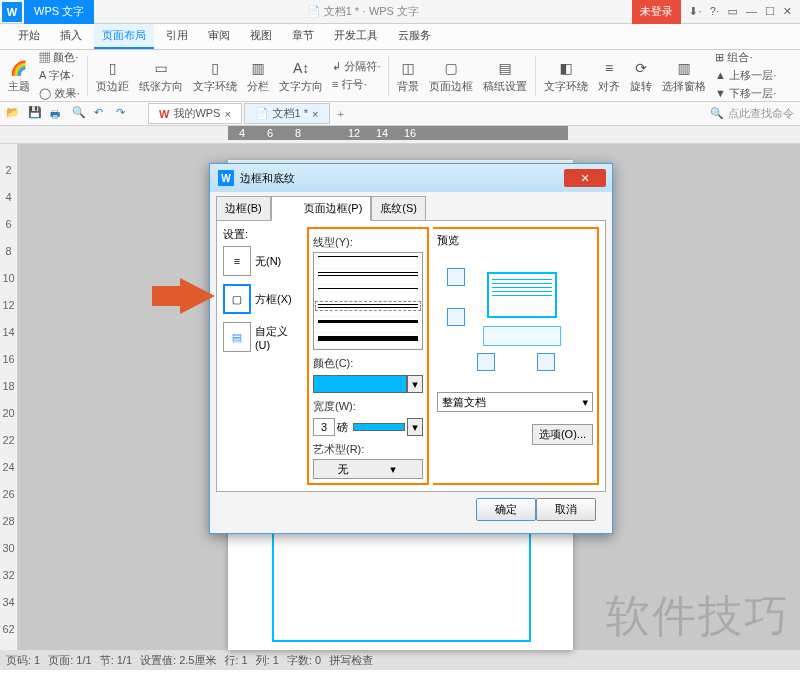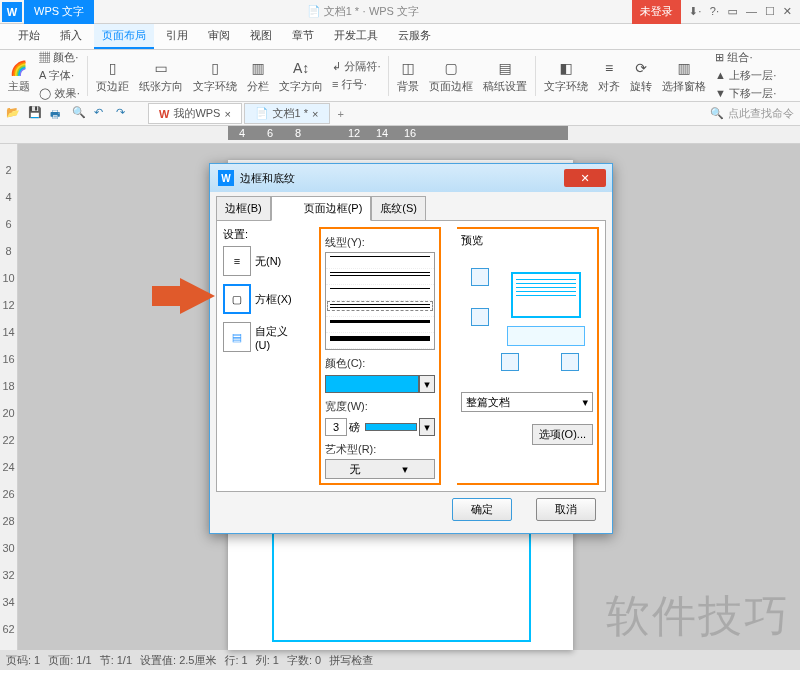--- a/index.html
+++ b/index.html
@@ -38,21 +38,21 @@
 .watermark{position:absolute;right:10px;bottom:32px;font-size:44px;color:rgba(0,0,0,0.15);font-family:"SimSun";letter-spacing:2px;pointer-events:none;}
 
 
 .dialog{position:absolute;left:209px;top:163px;width:404px;background:#fff;border:1px solid #4aa3e0;box-shadow:0 3px 12px rgba(0,0,0,0.4);}
 .dlg-title{height:28px;background:linear-gradient(#d7ecfb,#bddff7);display:flex;align-items:center;padding:0 6px;gap:4px;}
 .dlg-close{margin-left:auto;width:42px;height:18px;background:#d9432f;color:#fff;display:flex;align-items:center;justify-content:center;border-radius:2px;cursor:pointer;}
 .dlg-body{background:#f4f4f4;padding:4px 6px 6px 6px;}
 .dlg-tabs{display:flex;gap:0;margin-bottom:-1px;position:relative;z-index:2;}
 .dlg-tab{padding:4px 8px;border:1px solid #aaa;background:#eee;cursor:pointer;font-size:11px;}
 .dlg-tab.active{background:#fff;border-bottom:1px solid #fff;padding-left:32px;}
-.dlg-content{border:1px solid #aaa;background:#fff;padding:6px;display:flex;gap:16px;position:relative;}
+.dlg-content{border:1px solid #aaa;background:#fff;padding:6px;display:flex;gap:4px;position:relative;}
 .col{display:flex;flex-direction:column;}
 .settings-col{width:80px;}
 .set-opt{display:flex;align-items:center;gap:4px;margin:4px 0;cursor:pointer;}
 .set-icon{width:28px;height:30px;border:1px solid #999;display:flex;align-items:center;justify-content:center;}
 .set-icon.active{border:2px solid #0a8cff;}
 .mid-col{width:122px;border:2px solid #ff7e00;padding:4px;}
 .mid-label{font-size:11px;color:#333;margin:2px 0;}
 .style-list{border:1px solid #999;height:98px;background:#fff;overflow:hidden;margin-bottom:4px;}
 .style-row{height:16px;border-bottom:1px dotted #eee;padding:3px 4px;}
 .sline{height:1px;background:#000;}
@@ -72,21 +72,21 @@
 .right-col{flex:1;border:2px solid #ff7e00;border-left:none;padding:4px;}
 .preview{position:relative;height:140px;}
 .prev-page{position:absolute;left:50px;top:24px;width:70px;height:46px;border:2px solid #00bcff;background:#fff;}
 .prev-lines{position:absolute;left:55px;top:28px;width:60px;}
 .prev-lines div{height:1px;background:#00bcff;margin:3px 0;}
 .prev-ghost{position:absolute;left:46px;top:78px;width:78px;height:20px;border:1px solid #5bf;background:rgba(200,240,255,0.3);}
 .edge-btn{position:absolute;width:18px;height:18px;border:1px solid #3a9cdc;background:#eaf5ff;cursor:pointer;}
 .apply-row{margin-top:4px;}
 .apply-select{width:100%;border:1px solid #999;height:20px;display:flex;align-items:center;padding:0 4px;background:#fff;}
 .options-btn{float:right;margin-top:12px;border:1px solid #999;padding:2px 6px;background:#eee;cursor:pointer;}
-.dlg-buttons{display:flex;justify-content:flex-end;gap:24px;padding:6px 10px;}
+.dlg-buttons{display:flex;justify-content:flex-end;gap:0;padding:6px 10px;}
 .dlg-btn{border:1px solid #888;padding:3px 18px;background:linear-gradient(#fdfdfd,#e5e5e5);cursor:pointer;border-radius:2px;}
 .dlg-btn.primary{border:1px solid #3a9cdc;}
 .arrow{position:absolute;left:180px;top:278px;z-index:3;pointer-events:none;}
 .arrow-body{width:0;height:0;border-top:18px solid transparent;border-bottom:18px solid transparent;border-left:35px solid #e05a2b;}
 .arrow-tail{position:absolute;left:-28px;top:8px;width:30px;height:20px;background:#e05a2b;}
 </style>
 </head>
 <body>
 
 <div class="titlebar">

